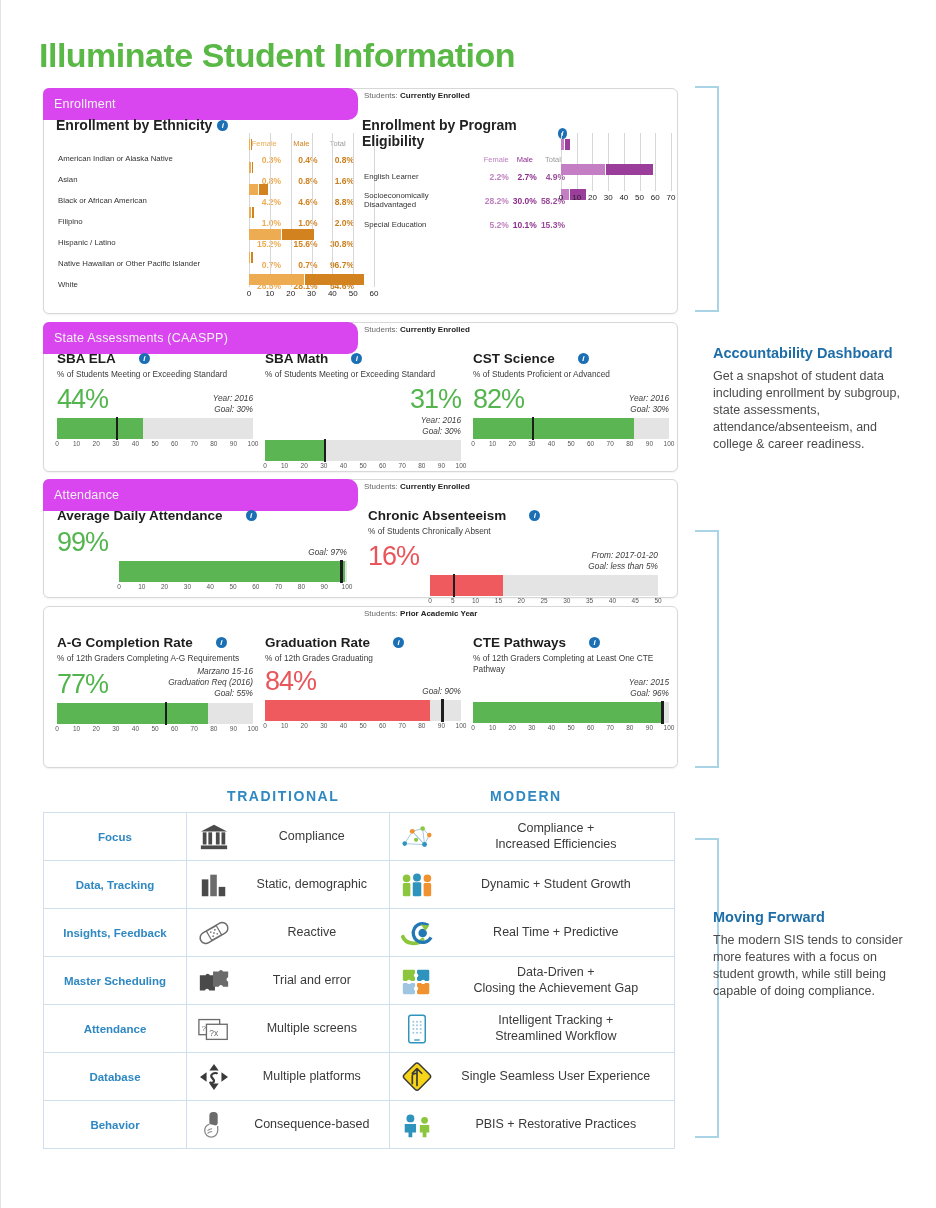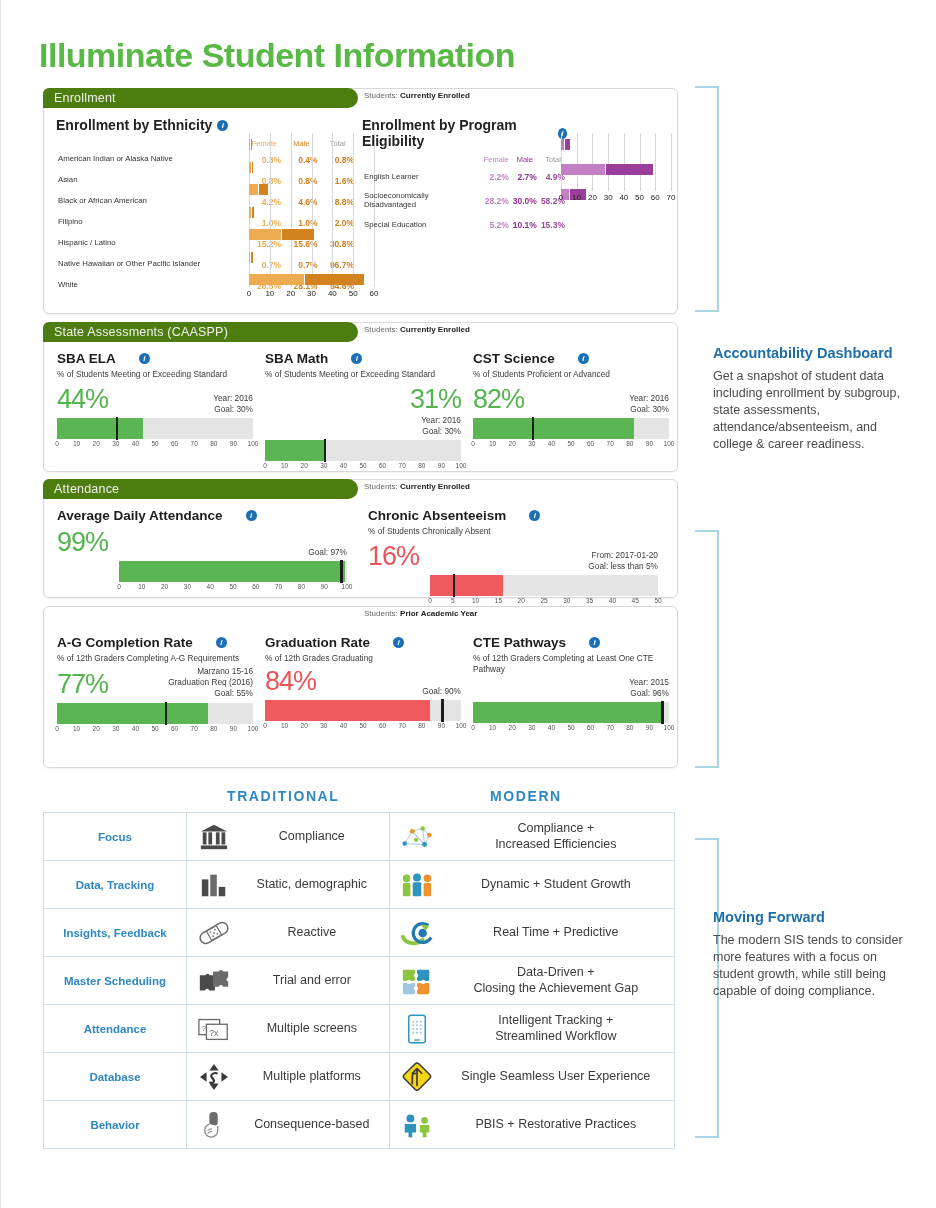--- a/index.html
+++ b/index.html
@@ -22,21 +22,21 @@
   
   .panel{
     position:absolute;
     background:#fff;
     border:1px solid #d8d8d8;
     border-radius:6px;
     box-shadow:0 1px 2px rgba(0,0,0,.06);
   }
   .panel-hdr{
     position:absolute; left:-1px; top:-1px;
-    height:20px; background:#4d7c0f;
+    height:32px; background:#d946ef;
     border-radius:6px 10px 10px 0;
     display:flex; align-items:center;
     padding-left:11px;
     color:#f2f2f2; font-size:12.5px;
     letter-spacing:.2px;
     white-space:nowrap;
   }
   .students-tag{
     position:absolute; top:2px;
     font-size:8px; color:#666; white-space:nowrap;
@@ -75,21 +75,21 @@
 
   
   .metric{ position:absolute; }
   .metric h4{
     font-size:13.5px; font-weight:bold; color:#1d1d1d;
     display:flex; align-items:center; gap:23px;
   }
   .metric .sub{ font-size:8.3px; color:#3a3a3a; line-height:1.32; margin-top:3px; }
   .metric .bignum{ font-size:27px; font-weight:300; letter-spacing:-1px; }
   .bignum.green{ color:#54b54e; } .bignum.red{ color:#e8555a; }
-  .metric .meta{ font-size:8.3px; color:#3b3b3b; text-align:right; line-height:1.35; }
+  .metric .meta{ font-size:8.3px; color:#3b3b3b; text-align:right; line-height:1.35;font-style:italic; }
   .gauge{ position:relative; background:#e4e4e4; height:21px; }
   .gauge .fill{ position:absolute; left:0; top:0; bottom:0; }
   .gauge .fill.green{ background:#5ab552; } .gauge .fill.red{ background:#ee5a5e; }
   .gauge .goal{ position:absolute; top:-1px; bottom:-1px; width:2.5px; background:#1d1d1d; }
   .ticks{ position:relative; height:11px; margin-top:1px; }
   .ticks span{ position:absolute; font-size:6.5px; color:#555; transform:translateX(-50%); }
 
   
   .bracket{ position:absolute; border:2.5px solid #a8d4e6; border-left:none; }
 

